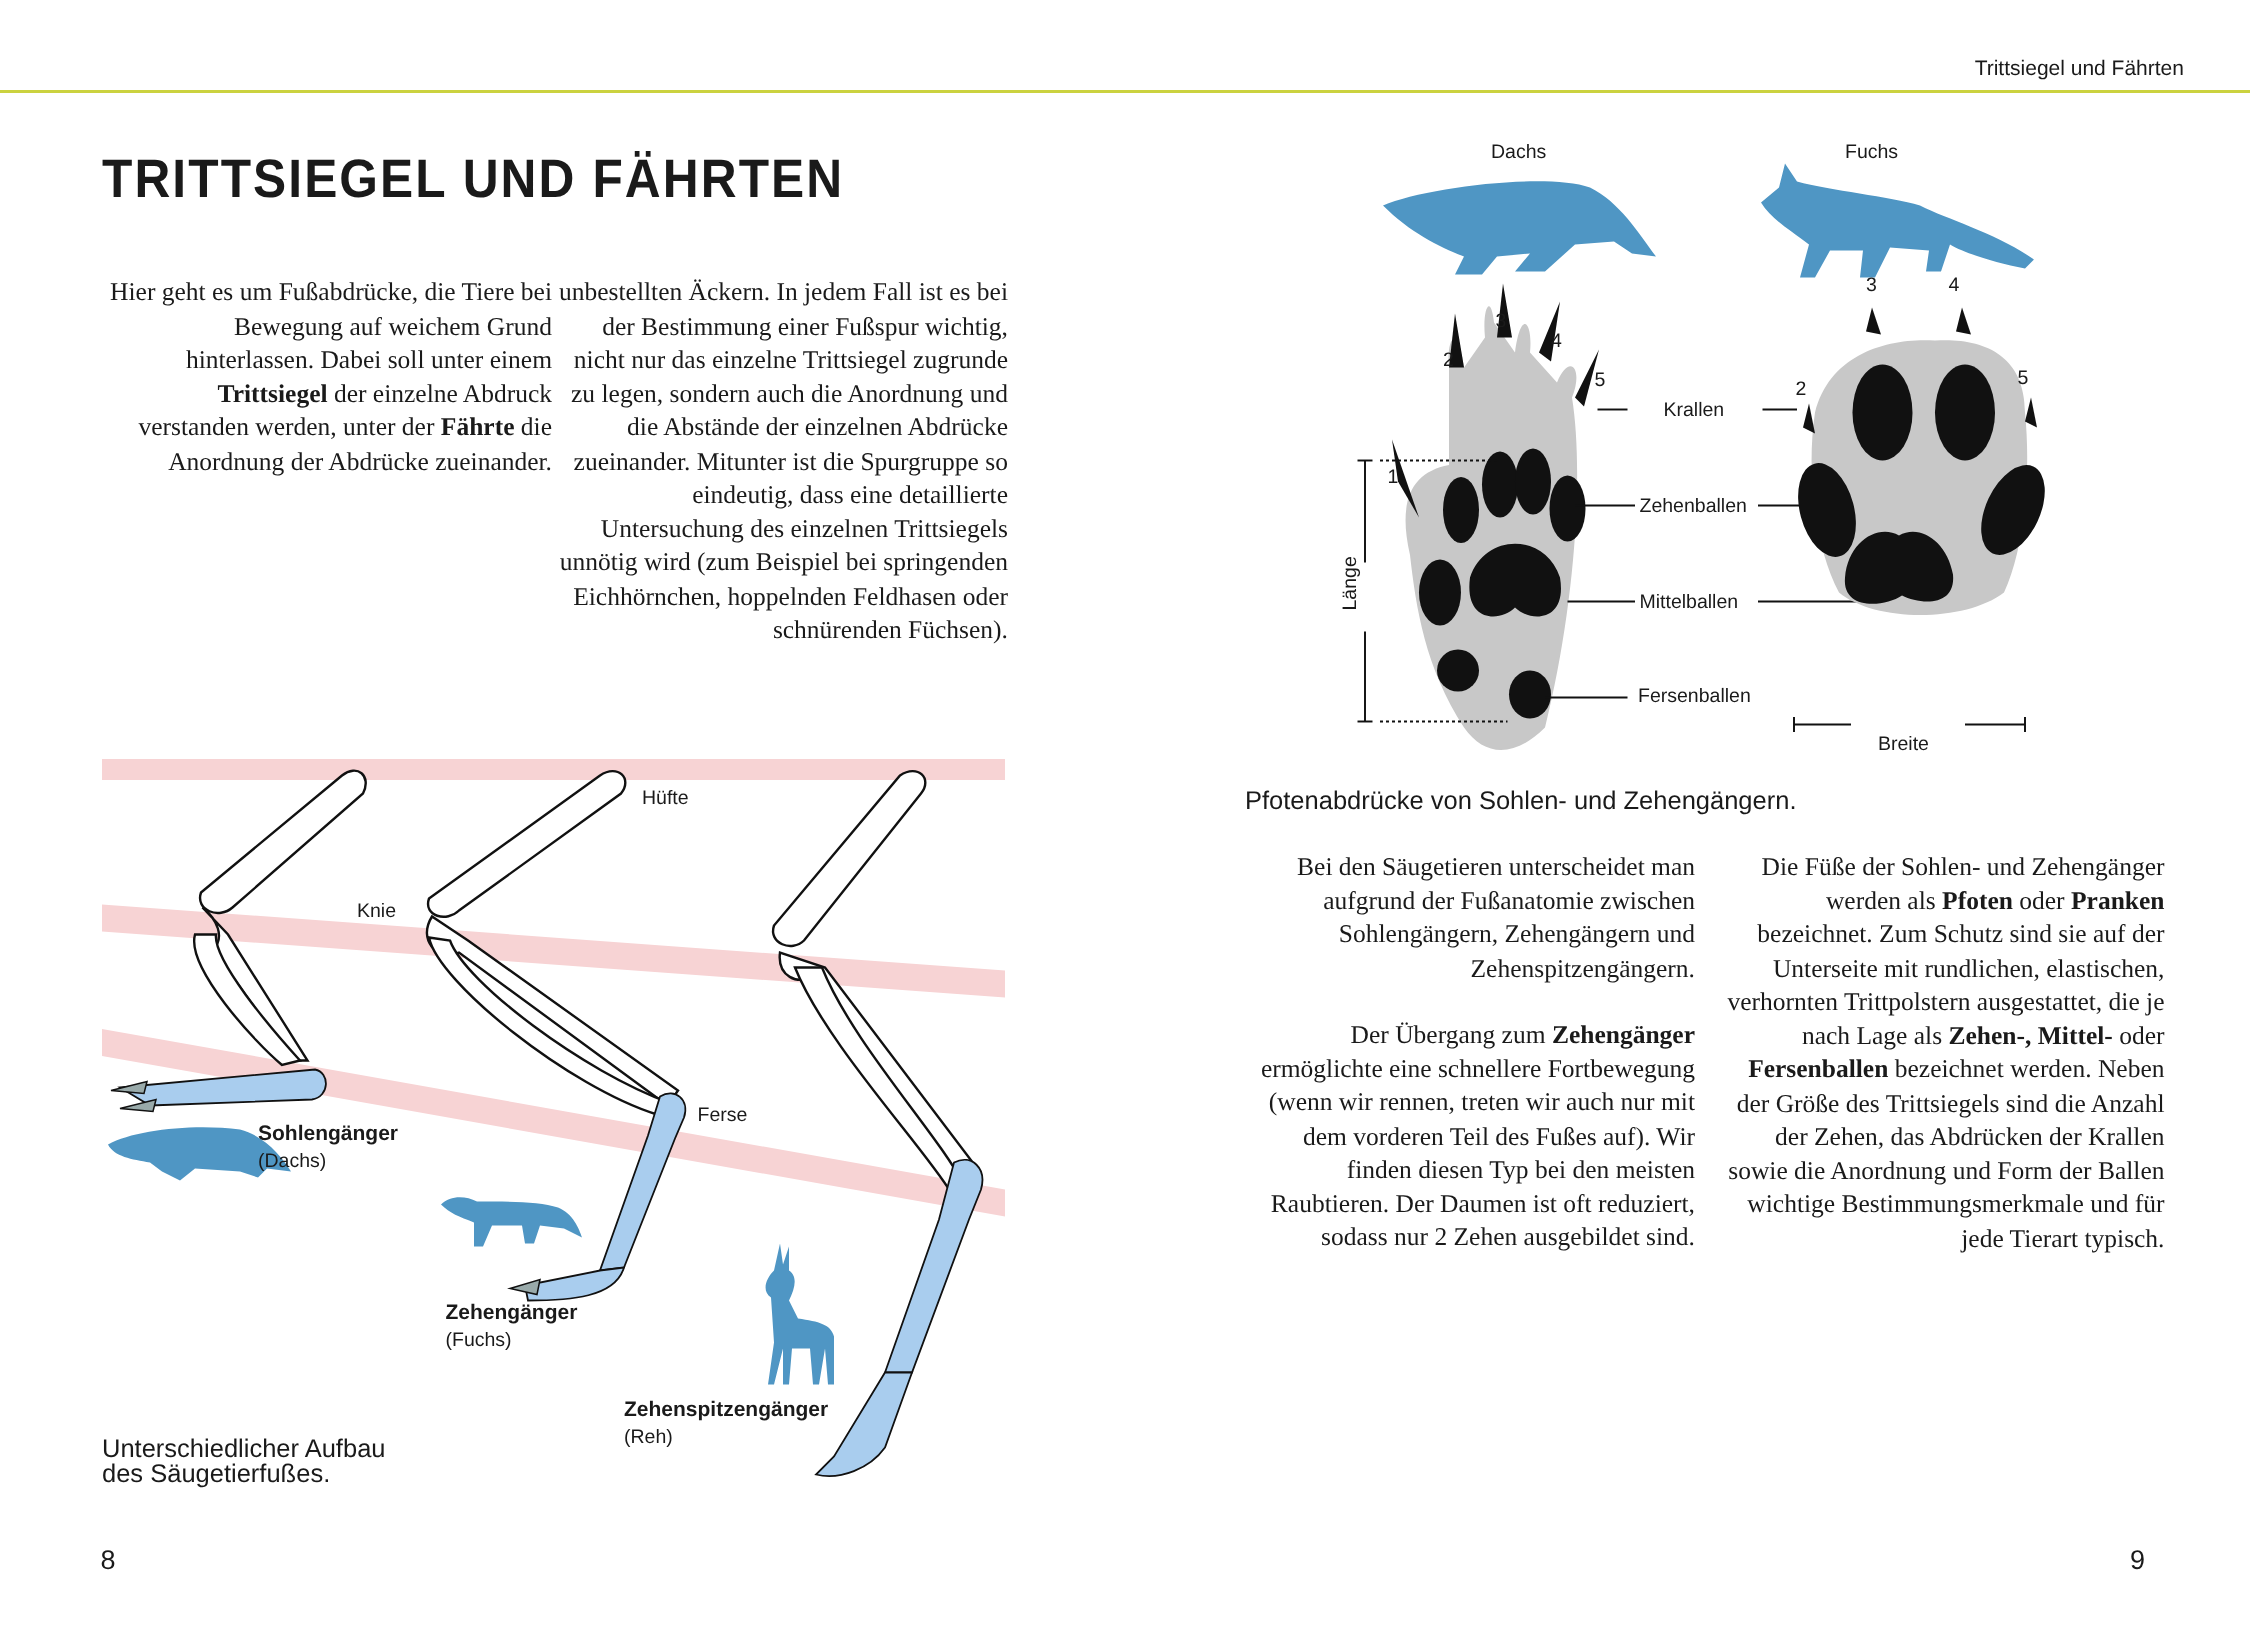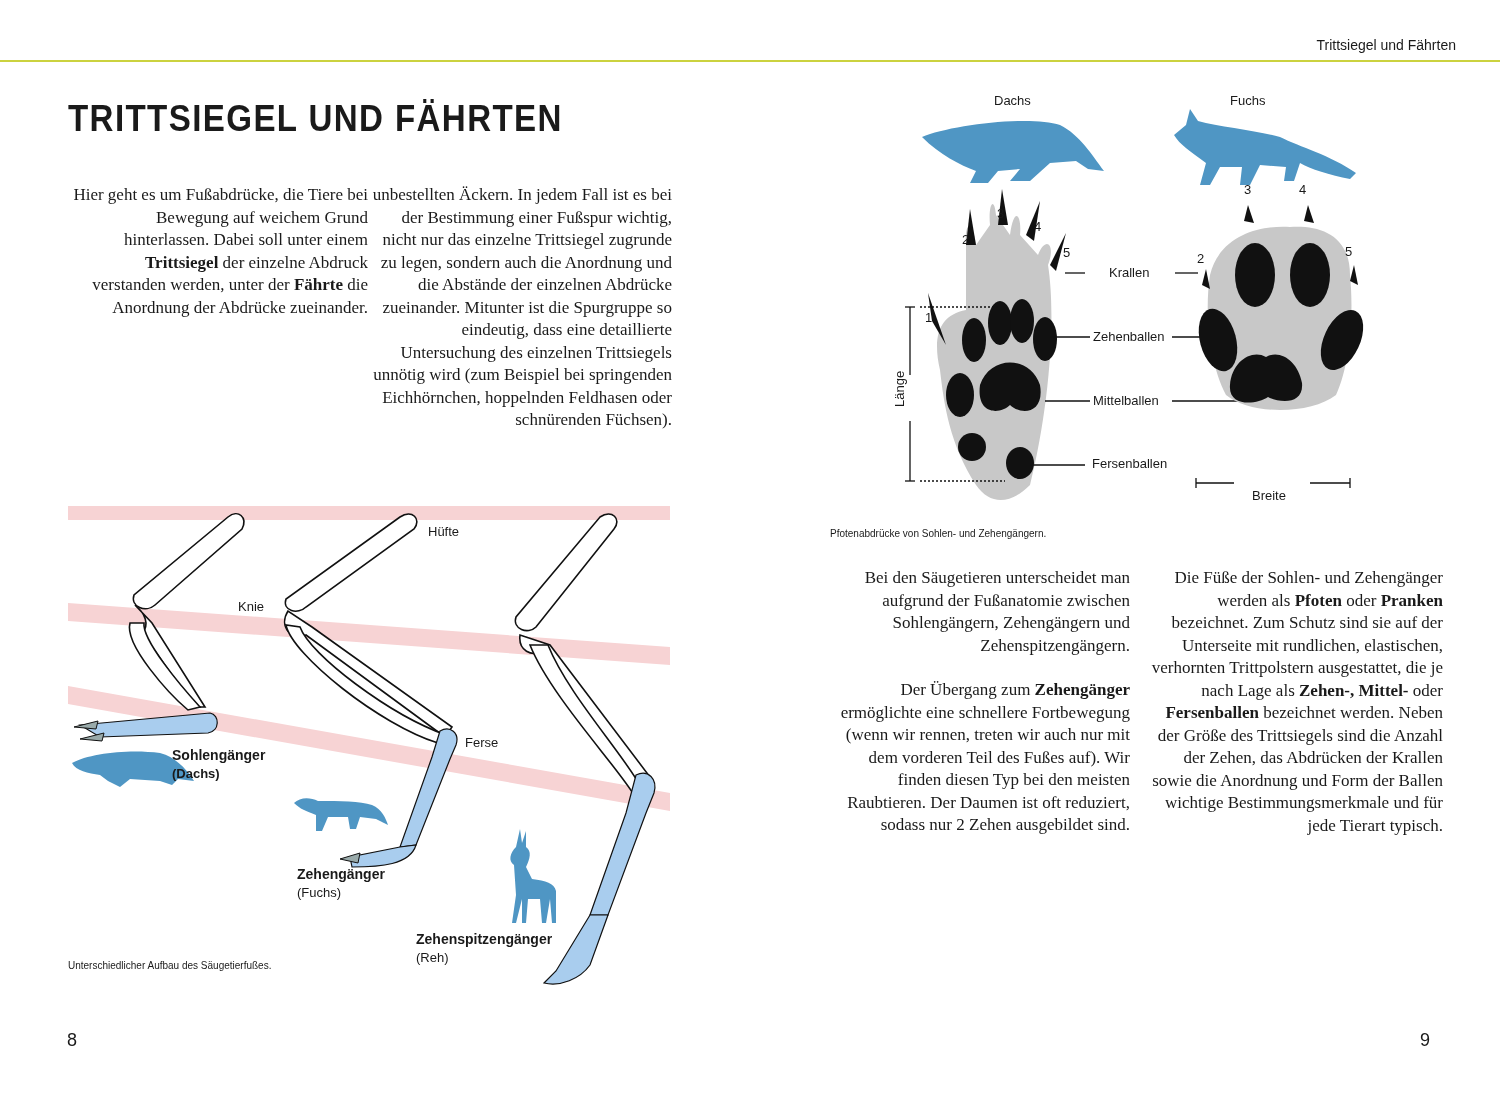--- a/index.html
+++ b/index.html
@@ -20,21 +20,21 @@
   .col-3 { left: 830px; top: 567px; width: 300px; }
   .col-4 { left: 1143px; top: 567px; width: 300px; }
 
   .fig { position: absolute; }
   .fig-skel { left: 60px; top: 495px; width: 620px; height: 500px; }
   .fig-paw { left: 880px; top: 85px; width: 600px; height: 430px; }
 
   .lbl { position: absolute; font-size: 13px; white-space: nowrap; }
   .lbl-b { font-weight: bold; font-size: 14px; }
 
-  .caption { position: absolute; font-size: 10px; line-height: 17px; }
+  .caption { position: absolute; font-size: 17px; line-height: 17px; }
   .cap-left { left: 68px; top: 957px; width: 220px; }
   .cap-right { left: 830px; top: 525px; }
 
   .pagenum { position: absolute; top: 1030px; font-size: 18px; }
   .pn-left { left: 67px; }
   .pn-right { left: 1420px; }
 </style>
 </head>
 <body>
 
@@ -97,21 +97,21 @@
       <path d="M12,268 C30,258 70,254 100,258 C116,262 128,276 134,286 L118,284 L112,290 L100,286 L70,284 L60,292 L48,286 L40,280 C28,278 16,276 12,268 Z"></path>
       <path d="M234,308 C240,302 250,302 258,306 C280,306 300,306 312,310 C322,314 326,324 328,330 L316,324 L300,322 L296,334 L290,334 L288,322 L268,322 L262,336 L256,336 L256,320 C246,316 240,314 234,308 Z"></path>
       <path d="M456,352 L460,334 L462,348 L466,336 L466,352 C472,356 470,364 466,372 L472,384 C486,386 494,388 496,396 L496,428 L492,428 L490,404 L486,428 L482,428 L480,404 L468,404 L466,428 L462,428 L462,404 L456,428 L452,428 L456,400 L454,370 C448,366 450,358 456,352 Z"></path>
     </g>
   </svg>
   <div class="lbl sans" style="left:368px; top:29px;">Hüfte</div>
   <div class="lbl sans" style="left:178px; top:104px;">Knie</div>
   <div class="lbl sans" style="left:405px; top:240px;">Ferse</div>
 
   <div class="lbl lbl-b sans" style="left:112px; top:252px;">Sohlengänger</div>
-  <div class="lbl sans" style="left:112px; top:271px;font-weight:bold;">(Dachs)</div>
+  <div class="lbl sans" style="left:112px; top:271px;">(Dachs)</div>
   <div class="lbl lbl-b sans" style="left:237px; top:371px;">Zehengänger</div>
   <div class="lbl sans" style="left:237px; top:390px;">(Fuchs)</div>
   <div class="lbl lbl-b sans" style="left:356px; top:436px;">Zehenspitzengänger</div>
   <div class="lbl sans" style="left:356px; top:455px;">(Reh)</div>
 </div>
 
 <div class="caption cap-left sans">Unterschiedlicher Aufbau des Säugetierfußes.</div>
 <div class="pagenum pn-left sans">8</div>
 
 <div class="fig fig-paw">

